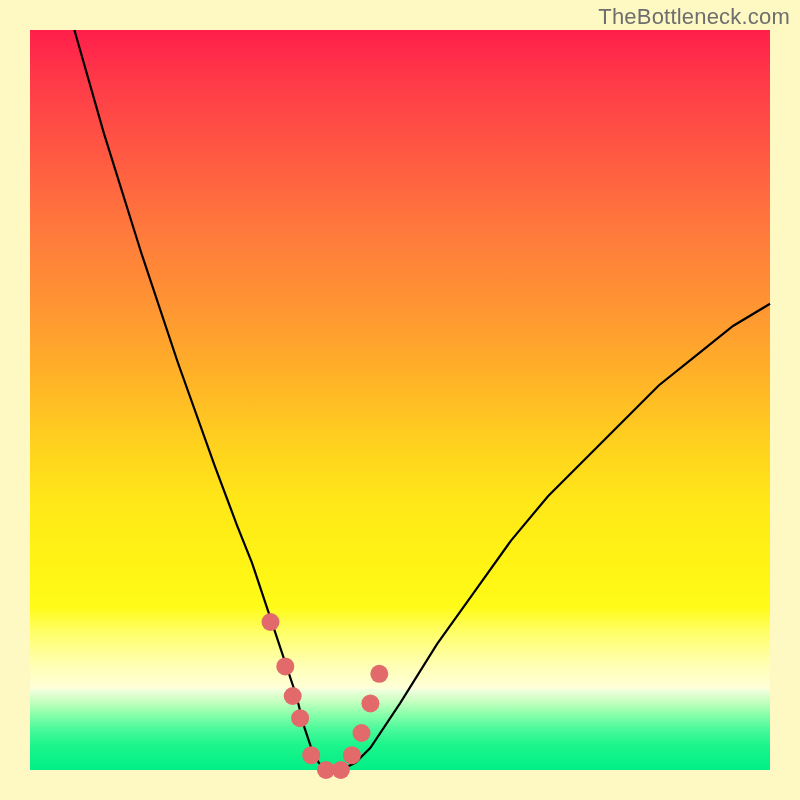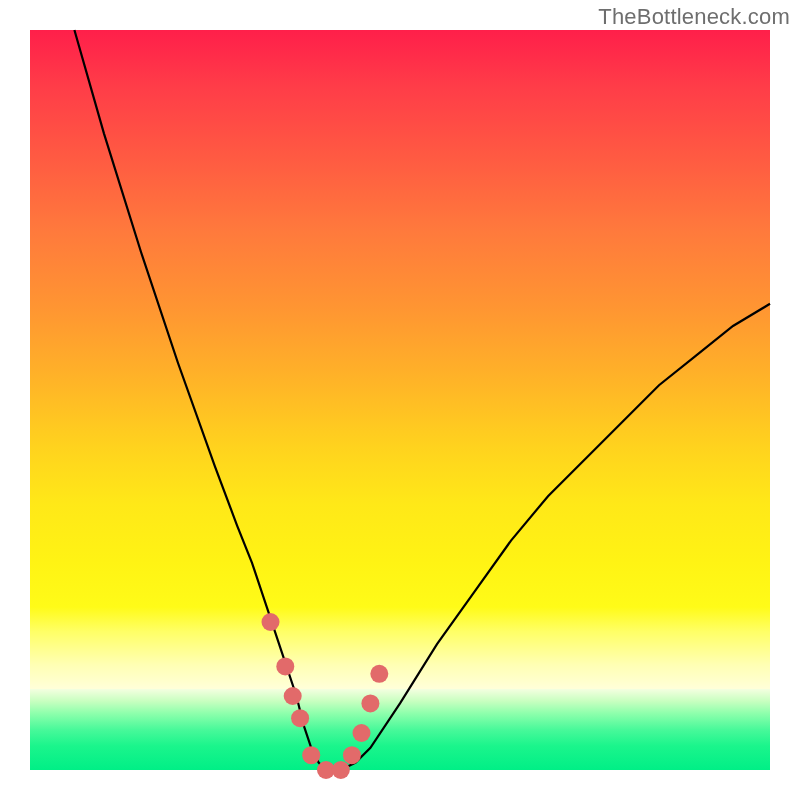--- a/index.html
+++ b/index.html
@@ -10,21 +10,21 @@
     background: #000;
     overflow: hidden;
     font-family: Arial, Helvetica, sans-serif;
   }
   .frame {
     position: absolute;
     left: 0;
     top: 0;
     width: 800px;
     height: 800px;
-    background: #ffffff;
+    background: #fef9c3;
   }
   .plot {
     position: absolute;
     left: 30px;
     top: 30px;
     width: 740px;
     height: 740px;
     
   }
   .grad-red-yellow {

